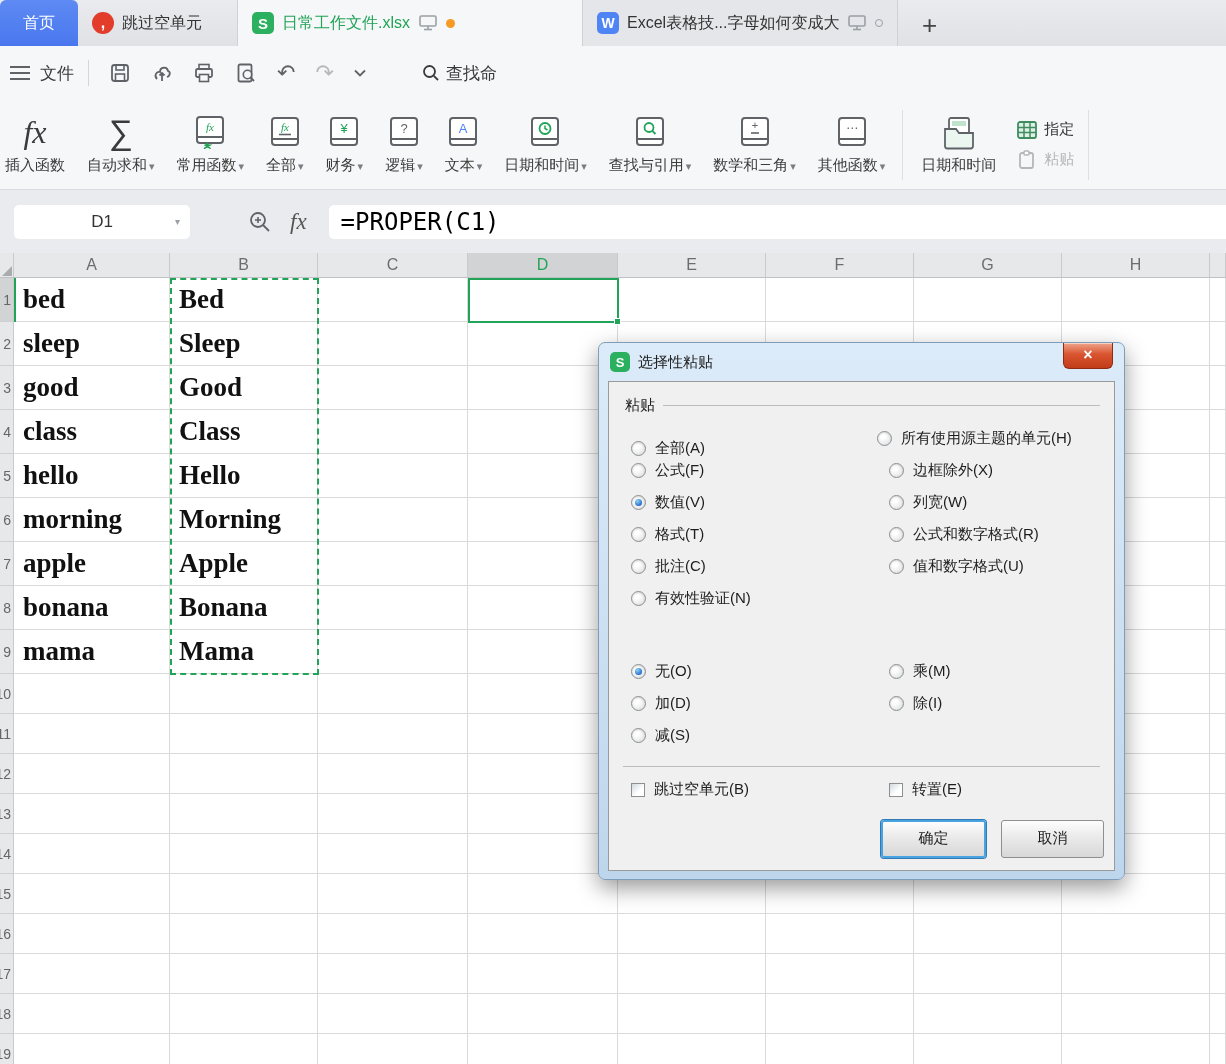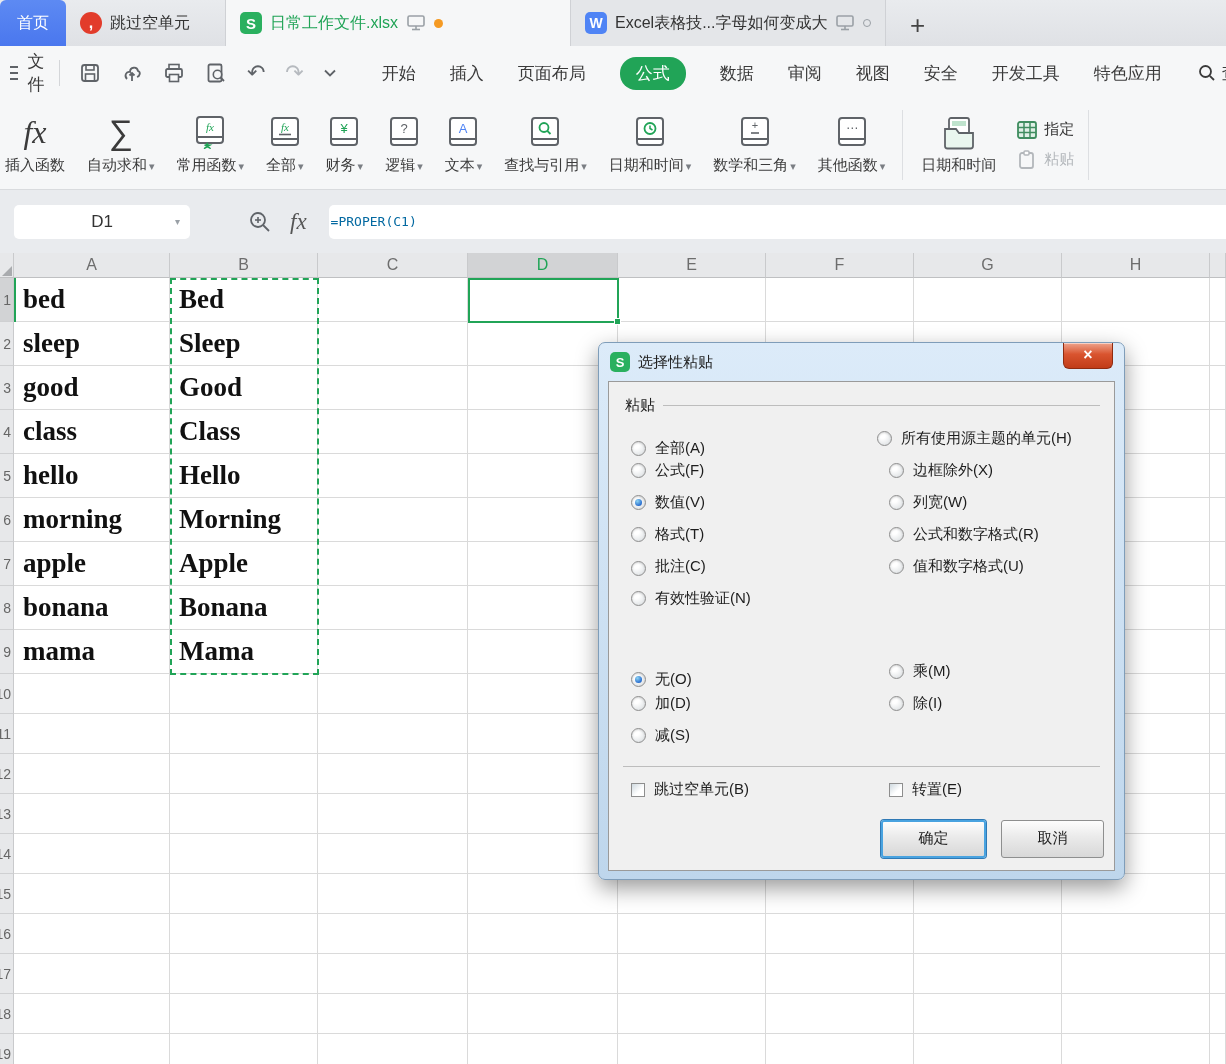--- a/index.html
+++ b/index.html
@@ -5,21 +5,21 @@
   * { margin:0; padding:0; box-sizing:border-box; }
   html,body { background:#888; }
   .screen {
     position:relative; width:1226px; height:1064px; overflow:hidden;
     background:#fff; font-family:"Liberation Sans", sans-serif; color:#333;
   }
   
   .tabbar { position:absolute; left:0; top:0; width:100%; height:46px;
     background:linear-gradient(#e9ebee,#dfe1e5); display:flex; align-items:flex-end; }
   .tab { height:46px; display:flex; align-items:center; gap:8px; padding:0 14px; font-size:16px; color:#333; border-right:1px solid #cfd1d5; }
-  .tab.home { background:linear-gradient(#5d8af3,#4a77ee); color:#fff; width:66px; justify-content:center; border-radius:6px 6px 0 0; border-right:none; font-size:16px; }
+  .tab.home { background:linear-gradient(#5d8af3,#4a77ee); color:#fff; width:78px; justify-content:center; border-radius:6px 6px 0 0; border-right:none; font-size:16px; }
   .tab.docer { width:160px; }
   .tab.active { background:#f6f7f8; border-right:1px solid #cfd1d5; width:345px; }
   .tab.wtab { background:#e4e6e9; width:315px; }
   .tab .tabtext { white-space:nowrap; overflow:hidden; }
   .tab.active .tabtext { color:#21a457; }
   .sicon { width:22px; height:22px; border-radius:5px; background:#2ab05f; color:#fff; font-weight:bold; font-size:15px; display:flex; align-items:center; justify-content:center; flex:none; }
   .docericon { width:22px; height:22px; border-radius:50%; background:#e23c2b; color:#fff; display:flex; align-items:center; justify-content:center; font-weight:bold; font-size:16px; flex:none; }
   .wicon { width:22px; height:22px; border-radius:5px; background:#4f84f5; color:#fff; font-weight:bold; font-size:14px; display:flex; align-items:center; justify-content:center; flex:none; }
   .monitor { width:20px; height:16px; flex:none; }
   .odot { width:9px; height:9px; border-radius:50%; background:#f59a23; flex:none; }
@@ -58,21 +58,21 @@
   .tracecol { display:flex; flex-direction:column; gap:12px; padding-left:8px; font-size:15px; overflow:hidden; flex:none; width:110px; }
   .tracecol .rrow { display:flex; align-items:center; gap:6px; white-space:nowrap; }
   
   .fbar { position:absolute; left:0; top:190px; width:100%; height:63px; background:#e9ebee; display:flex; align-items:center; }
   .namebox { width:176px; height:34px; background:#fff; border-radius:5px; margin-left:14px;
     display:flex; align-items:center; justify-content:center; position:relative; font-size:17px; color:#333; }
   .namebox .nbcaret { position:absolute; right:10px; color:#9aa0a6; font-size:10px; }
   .fbicons { display:flex; align-items:center; gap:18px; padding:0 22px 0 58px; }
   .fxsmall { font-family:"Liberation Serif", serif; font-style:italic; font-size:23px; color:#555; }
   .fbox { flex:1; height:34px; background:#fff; border-radius:5px 0 0 5px; display:flex; align-items:center;
-    padding-left:2px; font-family:"DejaVu Sans Mono", monospace; font-size:13px; color:#0369a1; }
+    padding-left:12px; font-family:"DejaVu Sans Mono", monospace; font-size:24px; color:#000000; }
   
   .sheet { position:absolute; left:0; top:253px; width:100%; height:811px; overflow:hidden; background:#fff; }
   .colhdr { display:flex; height:25px; }
   .ch { background:#e7e8ea; border-right:1px solid #c9cacc; border-bottom:1px solid #bfc0c2;
     color:#6d6d6d; font-size:16px; display:flex; align-items:center; justify-content:center; flex:none; position:relative; }
   .ch.seln { background:#d2d3d5; color:#21a457; }
   .corner { background:#e7e8ea; }
   .corner:after { content:""; position:absolute; right:1px; bottom:1px; border-left:10px solid transparent; border-bottom:10px solid #a9abae; }
   .srow { display:flex; }
   .srow.tall { height:44px; }
@@ -176,32 +176,20 @@
           <rect x="3.5" y="2.5" width="13" height="17" rx="1.5" fill="none" stroke="#5f6368" stroke-width="1.8"></rect>
           <circle cx="12.5" cy="12.5" r="4.2" fill="#f6f7f8" stroke="#5f6368" stroke-width="1.6"></circle>
           <line x1="15.5" y1="15.5" x2="19" y2="19" stroke="#5f6368" stroke-width="1.8"></line>
         </svg>
       <span class="undoredo">↶</span>
       <span class="undoredo dim">↷</span>
       <svg width="12" height="8" viewBox="0 0 12 8">
           <polyline points="1,1.5 6,6.5 11,1.5" fill="none" stroke="#5f6368" stroke-width="1.8"></polyline>
         </svg>
     </div>
-    <div class="menuitems">
-      <span class="mi">开始</span>
-      <span class="mi">插入</span>
-      <span class="mi">页面布局</span>
-      <span class="mi pill">公式</span>
-      <span class="mi">数据</span>
-      <span class="mi">审阅</span>
-      <span class="mi">视图</span>
-      <span class="mi">安全</span>
-      <span class="mi">开发工具</span>
-      <span class="mi">特色应用</span>
-    </div>
     <div class="msearch">
       <svg width="18" height="18" viewBox="0 0 18 18">
           <circle cx="7.5" cy="7.5" r="5.5" fill="none" stroke="#3a3a3a" stroke-width="1.8"></circle>
           <line x1="11.8" y1="11.8" x2="16" y2="16" stroke="#3a3a3a" stroke-width="1.8"></line>
         </svg>
       <span>查找命</span>
     </div>
   </div>
 
   <div class="ribbon">
@@ -267,36 +255,36 @@
             <text x="17" y="17" text-anchor="middle" font-size="13" font-family="Liberation Sans, sans-serif" fill="#4f84f5">A</text>
           </svg>
         </div>
       <div class="rlabelrow"><span>文本</span><span class="caret">▾</span></div>
     </div>
     <div class="rgroup">
       <div class="ricon">
           <svg width="34" height="32" viewBox="0 0 34 32">
             <rect x="4" y="2" width="26" height="27" rx="3" fill="#fff" stroke="#5f6368" stroke-width="2"></rect>
             <line x1="4" y1="23" x2="30" y2="23" stroke="#5f6368" stroke-width="2"></line>
-            <circle cx="16" cy="11.5" r="4.5" fill="none" stroke="#21a457" stroke-width="1.8"></circle>
-            <line x1="19.3" y1="14.8" x2="22.5" y2="18" stroke="#21a457" stroke-width="1.8"></line>
-          </svg>
-        </div>
-      <div class="rlabelrow"><span>查找与引用</span><span class="caret">▾</span></div>
+            <circle cx="17" cy="12.5" r="5.5" fill="none" stroke="#21a457" stroke-width="1.8"></circle>
+            <path d="M17 9.5 V12.5 L19.5 14" fill="none" stroke="#21a457" stroke-width="1.5"></path>
+          </svg>
+        </div>
+      <div class="rlabelrow"><span>日期和时间</span><span class="caret">▾</span></div>
     </div>
     <div class="rgroup">
       <div class="ricon">
           <svg width="34" height="32" viewBox="0 0 34 32">
             <rect x="4" y="2" width="26" height="27" rx="3" fill="#fff" stroke="#5f6368" stroke-width="2"></rect>
             <line x1="4" y1="23" x2="30" y2="23" stroke="#5f6368" stroke-width="2"></line>
-            <circle cx="17" cy="12.5" r="5.5" fill="none" stroke="#21a457" stroke-width="1.8"></circle>
-            <path d="M17 9.5 V12.5 L19.5 14" fill="none" stroke="#21a457" stroke-width="1.5"></path>
-          </svg>
-        </div>
-      <div class="rlabelrow"><span>日期和时间</span><span class="caret">▾</span></div>
+            <circle cx="16" cy="11.5" r="4.5" fill="none" stroke="#21a457" stroke-width="1.8"></circle>
+            <line x1="19.3" y1="14.8" x2="22.5" y2="18" stroke="#21a457" stroke-width="1.8"></line>
+          </svg>
+        </div>
+      <div class="rlabelrow"><span>查找与引用</span><span class="caret">▾</span></div>
     </div>
     <div class="rgroup">
       <div class="ricon">
           <svg width="34" height="32" viewBox="0 0 34 32">
             <rect x="4" y="2" width="26" height="27" rx="3" fill="#fff" stroke="#5f6368" stroke-width="2"></rect>
             <line x1="4" y1="23" x2="30" y2="23" stroke="#5f6368" stroke-width="2"></line>
             <text x="17" y="13" text-anchor="middle" font-size="11" font-family="Liberation Sans, sans-serif" fill="#5f6368">+</text>
             <line x1="13" y1="17" x2="21" y2="17" stroke="#5f6368" stroke-width="1.6"></line>
           </svg>
         </div>
@@ -634,21 +622,21 @@
           <span>公式(F)</span>
       </div>
       <div class="radio-row" style="left:22px; top:111px;">
         <span class="radio on"></span>
           <span>数值(V)</span>
       </div>
       <div class="radio-row" style="left:22px; top:143px;">
         <span class="radio"></span>
           <span>格式(T)</span>
       </div>
-      <div class="radio-row" style="left:22px; top:175px;align-items:flex-end;">
+      <div class="radio-row" style="left:22px; top:175px;">
         <span class="radio"></span>
           <span>批注(C)</span>
       </div>
       <div class="radio-row" style="left:22px; top:207px;">
         <span class="radio"></span>
           <span>有效性验证(N)</span>
       </div>
 
       <div class="radio-row" style="left:268px; top:47px;">
         <span class="radio"></span>
@@ -665,21 +653,21 @@
       <div class="radio-row" style="left:280px; top:143px;">
         <span class="radio"></span>
           <span>公式和数字格式(R)</span>
       </div>
       <div class="radio-row" style="left:280px; top:175px;">
         <span class="radio"></span>
           <span>值和数字格式(U)</span>
       </div>
 
 
-      <div class="radio-row" style="left:22px; top:288px;">
+      <div class="radio-row" style="left:22px; top:280px;">
         <span class="radio on"></span>
           <span>无(O)</span>
       </div>
       <div class="radio-row" style="left:22px; top:312px;">
         <span class="radio"></span>
           <span>加(D)</span>
       </div>
       <div class="radio-row" style="left:22px; top:344px;">
         <span class="radio"></span>
           <span>减(S)</span>

